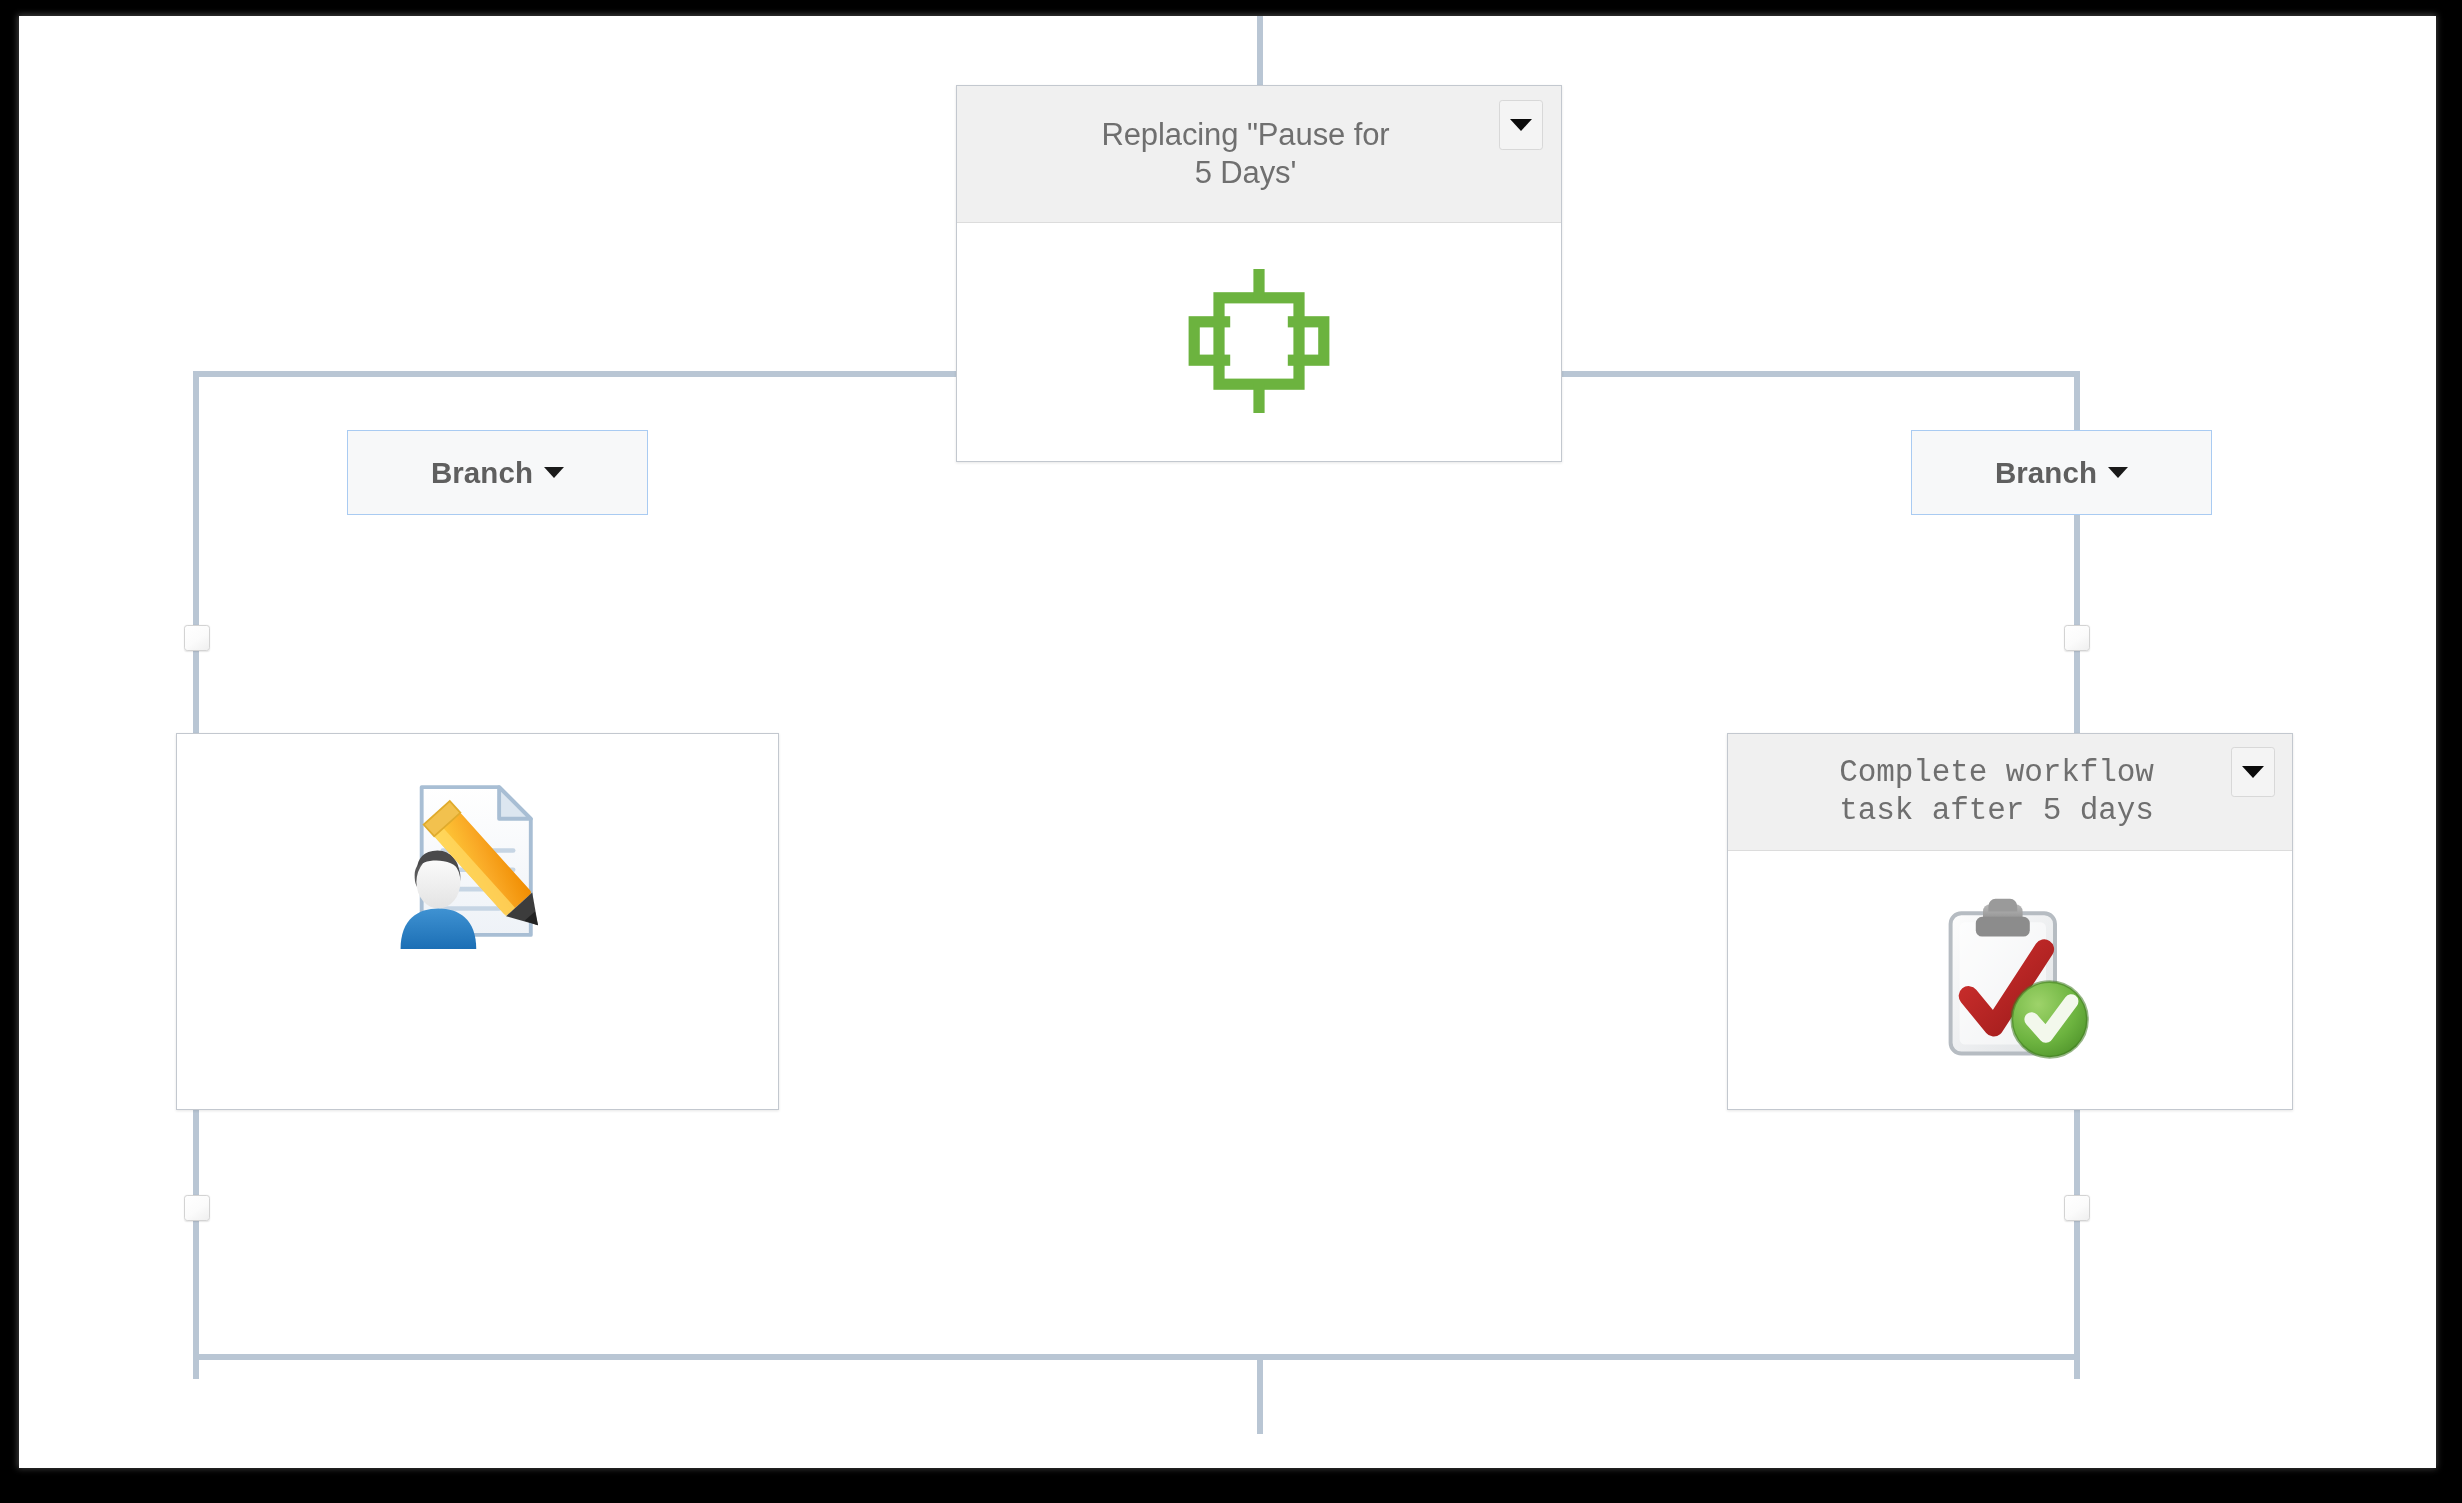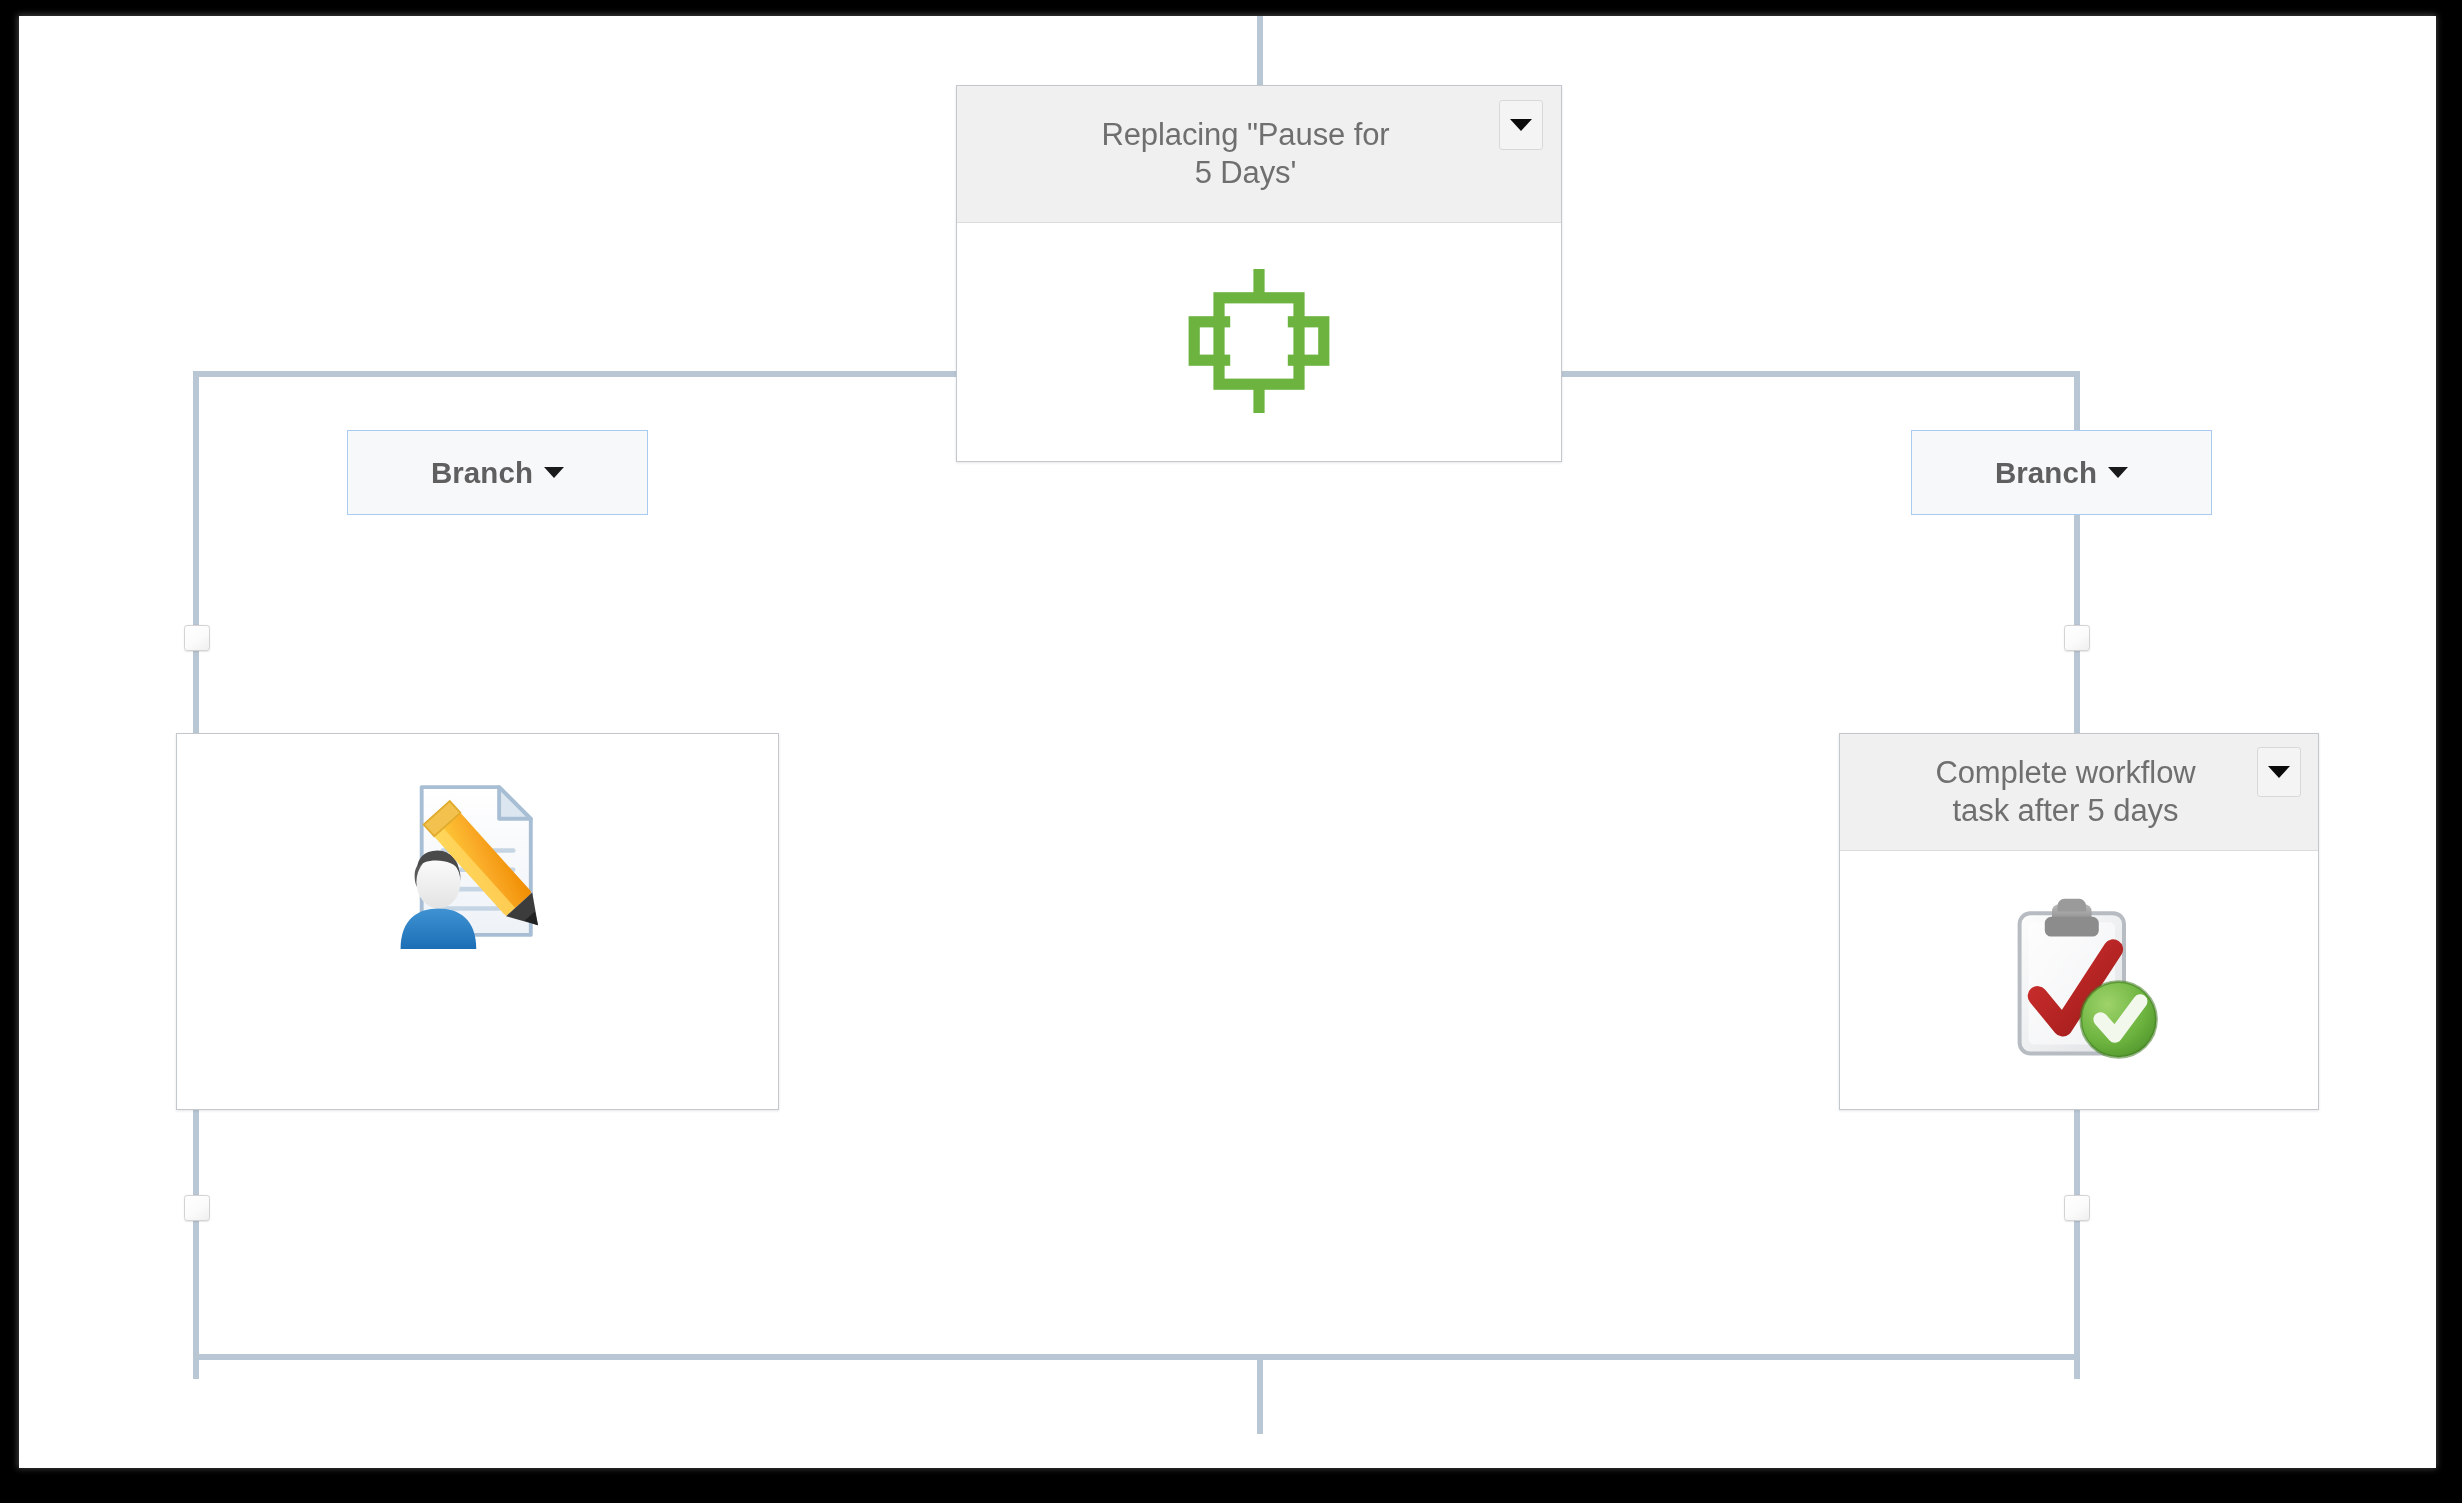--- a/index.html
+++ b/index.html
@@ -249,21 +249,21 @@
               <rect x="52" y="17" width="7" height="62" fill="#ffd964" opacity="0.75"></rect>
               <polygon points="52,79 72,79 62,95" fill="#3c3c3c"></polygon>
               <polygon points="58,88 66,88 62,95" fill="#222222"></polygon>
               <rect x="52" y="9" width="20" height="9" fill="#f2c14e" stroke="#e0ab2c" stroke-width="1"></rect>
             </g>
           </svg>
         </span>
       </div>
     </div>
 
-    <div class="node" style="left:1820px; top:717px; width:480px; height:377px;">
+    <div class="node" style="left:1708px; top:717px; width:566px; height:377px;font-family:Liberation Mono, monospace;">
       <div class="node-header" style="height:117px;">
         <span class="node-title">Complete workflow
 task after 5 days</span>
         <span class="node-menu-btn" style="right:16.7px; top:13px;">
           <span class="caret-down"></span>
         </span>
       </div>
       <div class="node-body" style="height:256px;">
         <span class="icon-wrap">
           <svg width="180" height="180" viewBox="0 0 100 100" aria-hidden="true">

